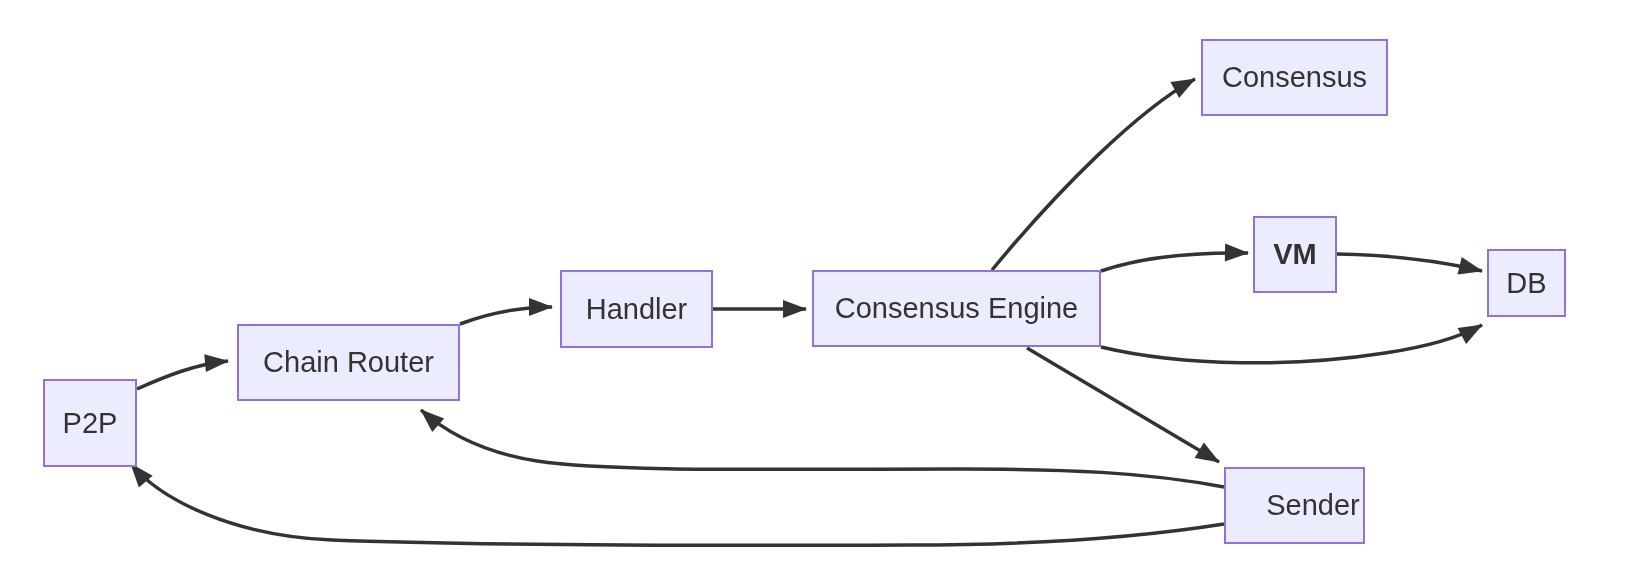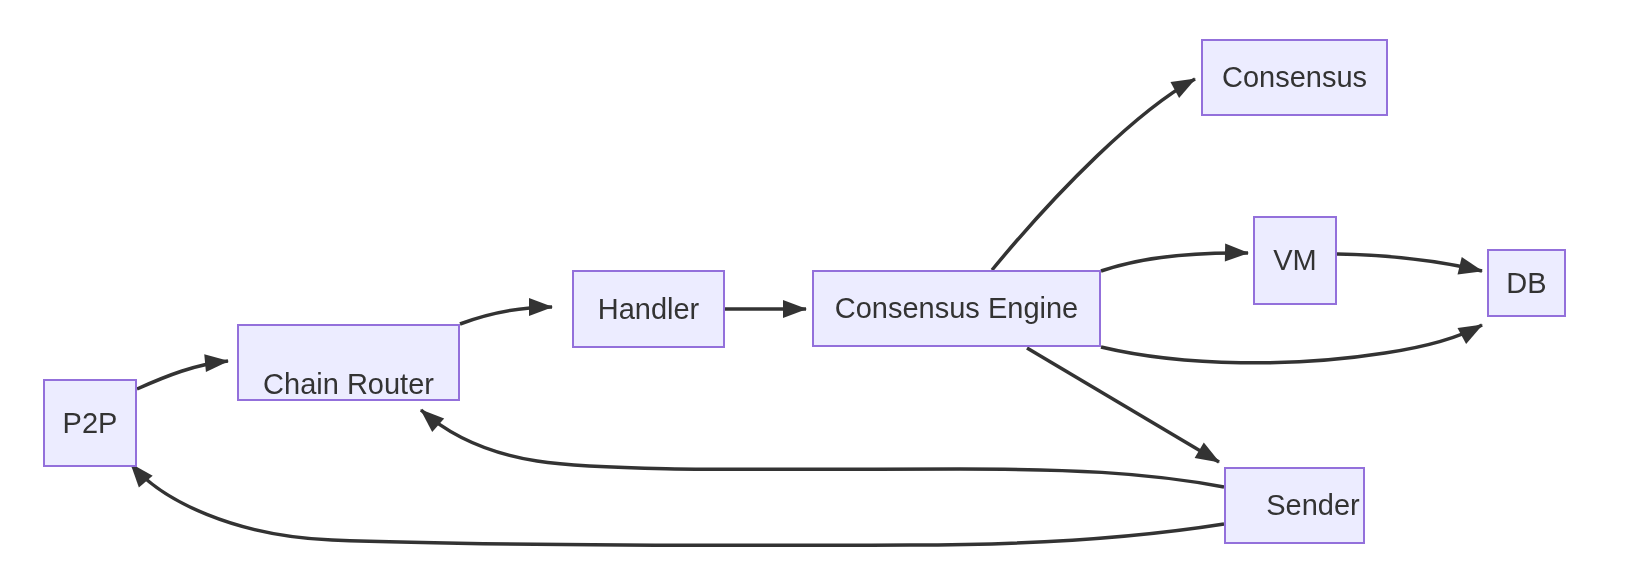--- a/index.html
+++ b/index.html
@@ -59,37 +59,37 @@
     <path class="edge" d="M1101,347 C1185,367 1295,367 1385,353 C1432,346 1460,337 1482,325" marker-end="url(#arrow)"></path>
     <path class="edge" d="M1027,348 L1219,462" marker-end="url(#arrow)"></path>
     <path class="edge" d="M1224,487 C1145,472 1065,469 960,469 C770,469 610,472 537,461 C486,453 448,434 421,410" marker-end="url(#arrow)"></path>
     <path class="edge" d="M1224,524 C1148,536 1040,545 910,545 C660,546 460,545 332,540 C235,536 162,501 131,464" marker-end="url(#arrow)"></path>
   </svg>
 
   <div class="node" style="left:43px; top:379px; width:94px; height:88px;">
     <span class="label">P2P</span>
   </div>
 
-  <div class="node" style="left:237px; top:324px; width:223px; height:77px;align-items:flex-end;">
+  <div class="node" style="left:237px; top:324px; width:223px; height:77px;">
     <span class="label">Chain Router</span>
   </div>
 
-  <div class="node" style="left:560px; top:270px; width:153px; height:78px;margin-left:12px;">
+  <div class="node" style="left:560px; top:270px; width:153px; height:78px;">
     <span class="label">Handler</span>
   </div>
 
   <div class="node" style="left:1201px; top:39px; width:187px; height:77px;">
     <span class="label">Consensus</span>
   </div>
 
   <div class="node" style="left:812px; top:270px; width:289px; height:77px;">
     <span class="label">Consensus Engine</span>
   </div>
 
-  <div class="node" style="left:1253px; top:216px; width:84px; height:89px;">
+  <div class="node" style="left:1253px; top:216px; width:84px; height:77px;font-weight:bold;">
     <span class="label">VM</span>
   </div>
 
   <div class="node" style="left:1487px; top:249px; width:79px; height:68px;">
     <span class="label">DB</span>
   </div>
 
   <div class="node" style="left:1224px; top:467px; width:141px; height:77px;padding-left:37px;">
     <span class="label">Sender</span>
   </div>

